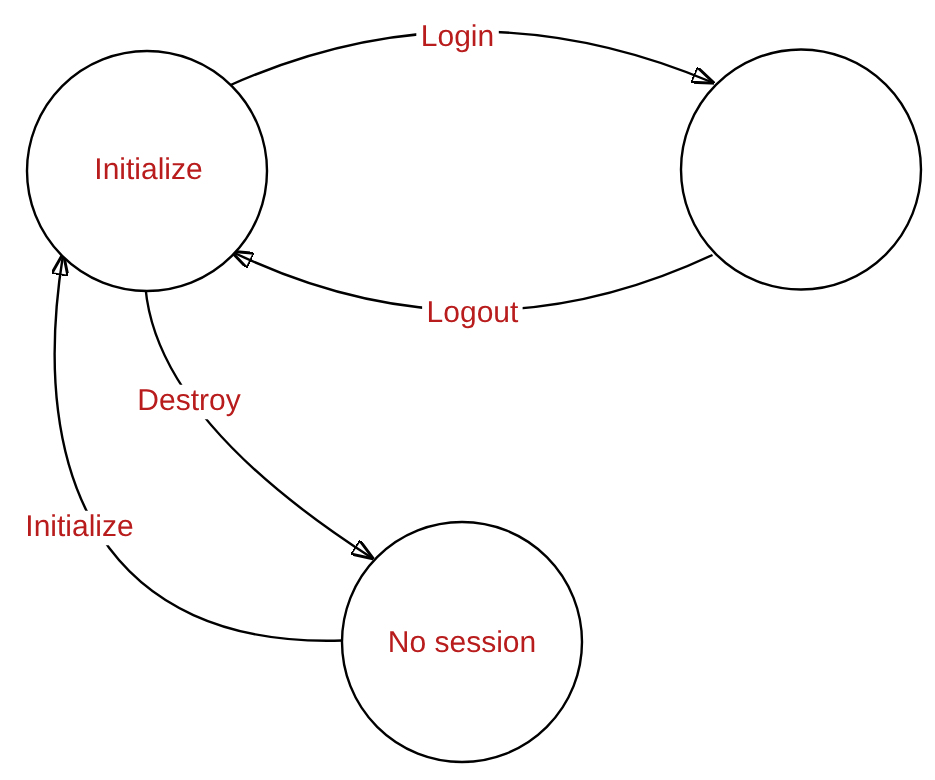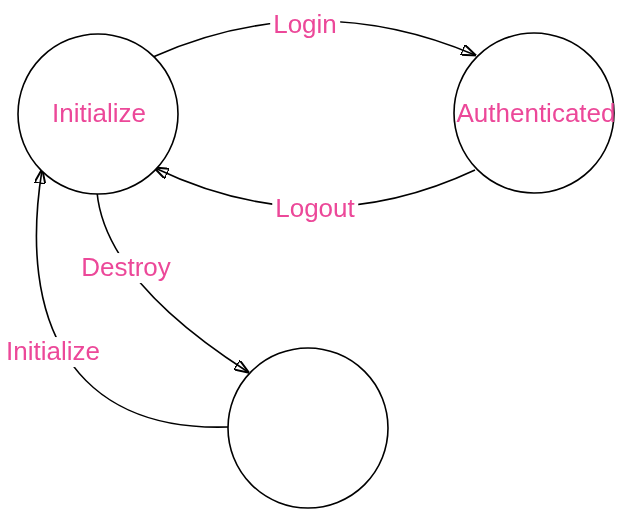--- a/index.html
+++ b/index.html
@@ -27,24 +27,24 @@
     stroke-width: 1.6;
   }
   .diagram-svg circle {
     fill: #ffffff;
     stroke: #000000;
     stroke-width: 1.6;
   }
   .label {
     position: absolute;
     transform: translate(-50%, -50%);
-    font-size: 26px;
+    font-size: 20px;
     line-height: 1.15;
     white-space: nowrap;
-    color: #ec4899;
+    color: #b91c1c;
   }
   .state-label {
     background: transparent;
   }
   .edge-label {
     background: #ffffff;
     padding: 0 3px;
   }
   
   #lbl-anonymous     { left: 99px;  top: 114px; }
@@ -71,20 +71,20 @@
     <path d="M 475 170 Q 315 245 155 168" marker-end="url(#arrowhead)"></path>
     <path d="M 97 192 Q 105 280 248 372" marker-end="url(#arrowhead)"></path>
     <path d="M 228 427 C 70 432 18 320 42 170" marker-end="url(#arrowhead)"></path>
 
     <circle cx="98" cy="114" r="80"></circle>
     <circle cx="534" cy="113" r="80"></circle>
     <circle cx="308" cy="428" r="80"></circle>
   </svg>
 
   <div id="lbl-anonymous" class="label state-label">Initialize</div>
-  <div id="lbl-authenticated" class="label state-label">Authenticated</div>
+  <div id="lbl-no-session" class="label state-label">No session</div>
 
   <div id="lbl-login" class="label edge-label">Login</div>
   <div id="lbl-logout" class="label edge-label">Logout</div>
   <div id="lbl-destroy" class="label edge-label">Destroy</div>
   <div id="lbl-initialize" class="label edge-label">Initialize</div>
 
 </div>
 
 </body></html>

